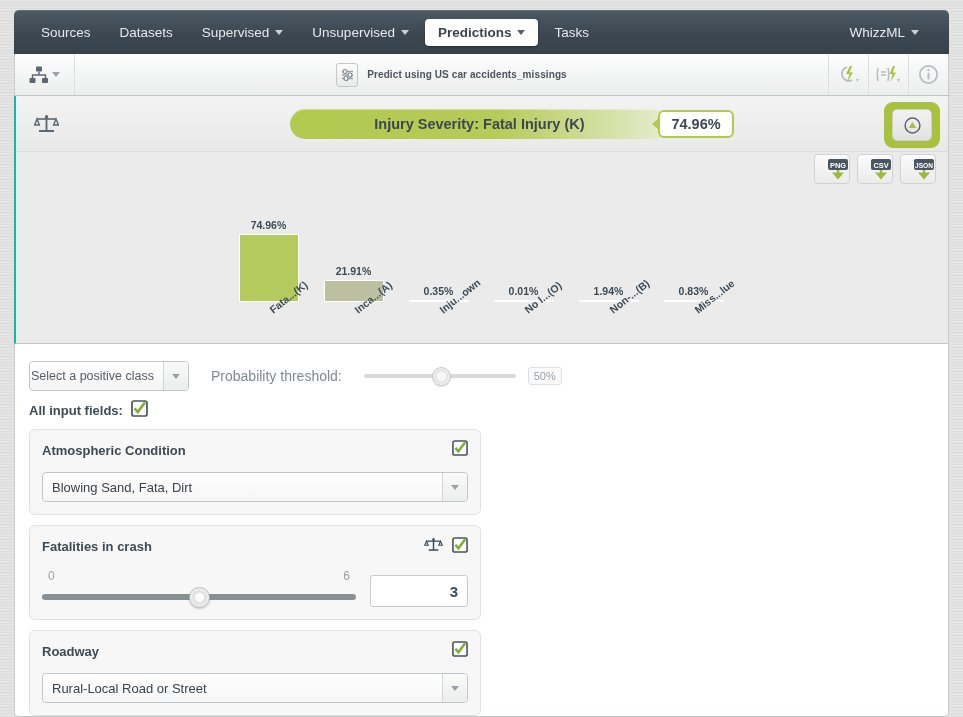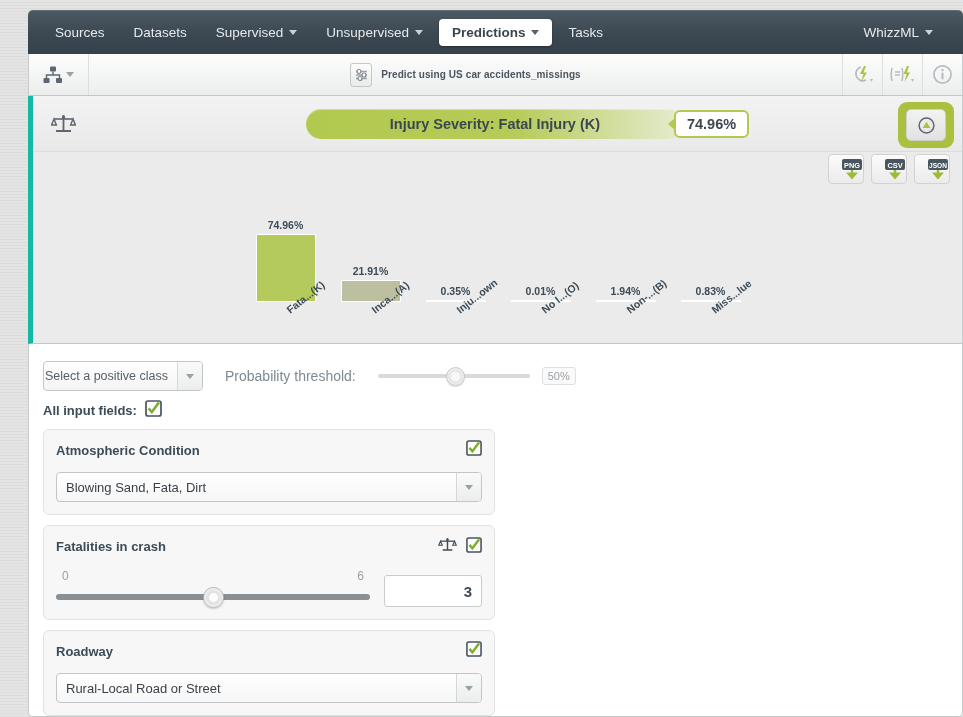--- a/index.html
+++ b/index.html
@@ -11,21 +11,21 @@
     overflow: hidden;
     position: relative;
   }
   
   .page-bg {
     position:absolute; inset:0;
     background:
       repeating-linear-gradient(0deg, #dcdcdc 0 1px, transparent 1px 3px),
       #e4e4e4;
   }
-  .frame { position:absolute; left:28px; top:10px; width:935px; height:707px; }
+  .frame { position:absolute; left:14px; top:10px; width:935px; height:707px; }
 
   
   .navbar {
     height: 44px;
     background: linear-gradient(#4c5a64, #3b4751 55%, #36424b);
     border-radius: 5px 5px 0 0;
     display: flex; align-items: center;
     padding: 0 14px;
     position: relative;
     box-shadow: inset 0 1px 0 rgba(255,255,255,.12);
@@ -67,21 +67,21 @@
   .tb-ico { width:40px; height:100%; display:flex; align-items:center; justify-content:center;
             border-left:1px solid #dcdfe0; cursor:pointer; }
   .icon-box {
     width:22px;height:24px;border:1px solid #c4c8ca;background:linear-gradient(#fcfcfc,#e9eaea);
     border-radius:3px; display:flex;align-items:center;justify-content:center;
   }
 
   
   .pred-panel {
     background: #ebebeb;
-    border-left: 5px solid #14b8a6;
+    border-left: 2px solid #14b8a6;
     border-right: 1px solid #c9cccd;
     border-bottom: 1px solid #c3c6c7;
     position: relative;
     height: 248px;
   }
   .pred-top {
     height: 56px;
     display: flex; align-items: center;
     background: linear-gradient(#f3f3f3,#e9e9e9);
     border-bottom: 1px solid #dcdcdc;

